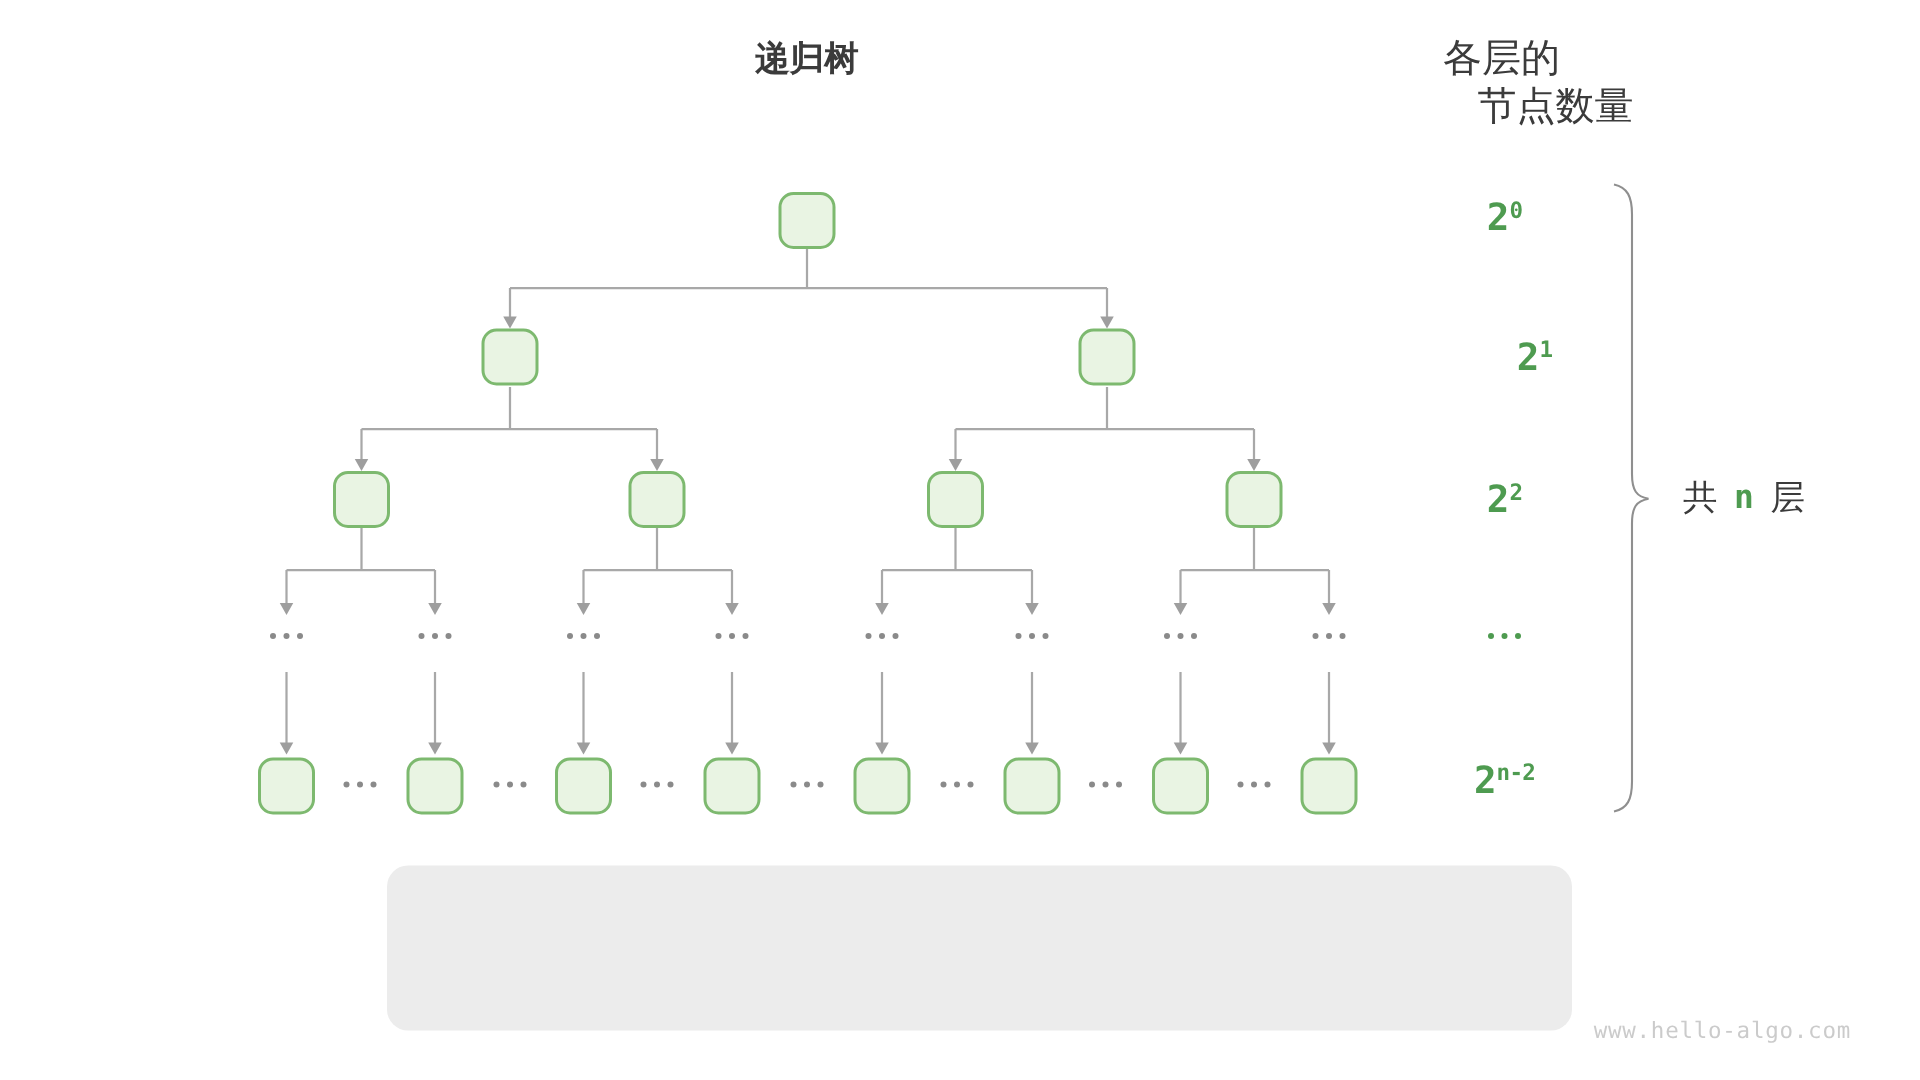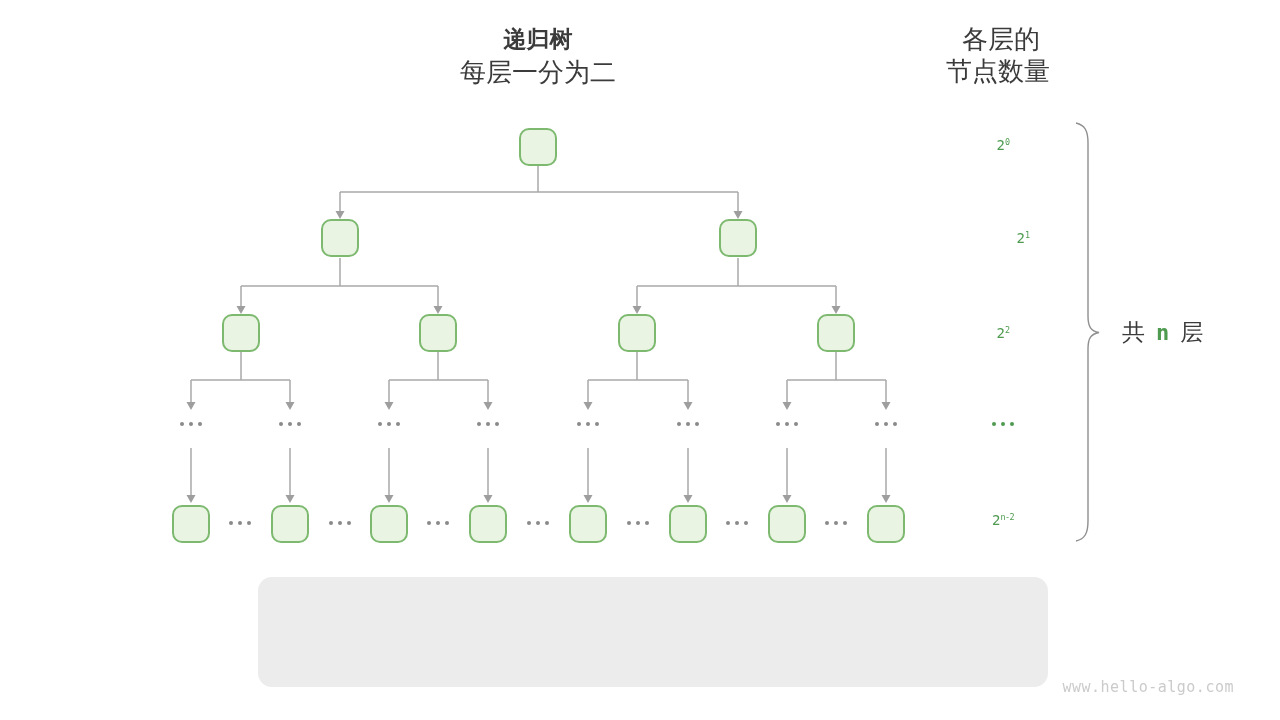--- a/index.html
+++ b/index.html
@@ -15,21 +15,21 @@
   .hdr-title{font-size:23px;font-weight:bold;white-space:nowrap;}
   .hdr-sub{font-size:26px;white-space:nowrap;}
   .node{position:absolute;width:38px;height:38px;box-sizing:border-box;
         border:2px solid var(--node-border);background:var(--node-fill);
         border-radius:10px;transform:translate(-50%,-50%);}
   .dots{position:absolute;display:flex;gap:5px;transform:translate(-50%,-50%);}
   .dots i{width:4px;height:4px;border-radius:50%;background:var(--dot);display:block;}
   .dots.green i{background:var(--green);}
   .lvl-label{position:absolute;transform:translate(-50%,-50%);white-space:nowrap;
              font-family:"DejaVu Sans Mono","Liberation Mono",monospace;
-             font-weight:normal;font-size:14px;color:var(--green);}
+             font-weight:bold;font-size:25px;color:var(--green);}
   sup{font-size:.6em;vertical-align:.55em;line-height:0;letter-spacing:-.5px;}
   .mono{font-family:"DejaVu Sans Mono","Liberation Mono",monospace;font-weight:bold;}
   .c-green{color:var(--green);}
   .brace-label{position:absolute;display:flex;align-items:center;gap:11px;
                transform:translate(0,-50%);font-size:23px;white-space:nowrap;}
   .brace-label .c-green{font-size:22px;}
   .summary-box{position:absolute;left:258px;top:577px;width:790px;height:110px;
                background:var(--box);border-radius:14px;}
   .watermark{position:absolute;right:46px;top:678px;font-size:15px;letter-spacing:.5px;
              font-family:"DejaVu Sans Mono","Liberation Mono",monospace;color:var(--wm);}
@@ -100,23 +100,22 @@
         <polygon points="782.5,495 791.5,495 787,503" fill="#9e9e9e"></polygon>
         <line x1="886" y1="448" x2="886" y2="496" stroke="var(--line)" stroke-width="1.5"></line>
         <polygon points="881.5,495 890.5,495 886,503" fill="#9e9e9e"></polygon>
       </g>
     <path d="M1076,123 C1085,125 1088,131 1088,143 L1088,316 C1088,327 1091,331 1099,332.5
              C1091,334 1088,338 1088,349 L1088,521 C1088,533 1085,539 1076,541" fill="none" stroke="var(--brace)" stroke-width="1.4"></path>
     <polygon points="765,627 789,627 789,615 810,634 789,653 789,641 765,641" fill="var(--bigarrow)"></polygon>
   </svg>
 
   <div class="abs ctr hdr-title" style="left:538px;top:39px">递归树</div>
-  <div class="abs ctr hdr-sub" style="left:538px;top:72px">每层一分为二</div>
   <div class="abs ctr hdr-sub" style="left:1001px;top:39px">各层的</div>
-  <div class="abs ctr hdr-sub" style="left:998px;top:71px">节点数量</div>
+  <div class="abs ctr hdr-sub" style="left:1037px;top:71px">节点数量</div>
 
   <div id="tree-layer">
       <div class="node" style="left: 538px; top: 147px;"></div>
       <div class="lvl-label" style="left: 1003px; top: 145px;"><span>2</span><sup>0</sup></div>
       <div class="node" style="left: 340px; top: 238px;"></div>
       <div class="node" style="left: 738px; top: 238px;"></div>
       <div class="lvl-label" style="left: 1003px; top: 238px; margin-left: 20px;"><span>2</span><sup>1</sup></div>
       <div class="node" style="left: 241px; top: 333px;"></div>
       <div class="node" style="left: 438px; top: 333px;"></div>
       <div class="node" style="left: 637px; top: 333px;"></div>

